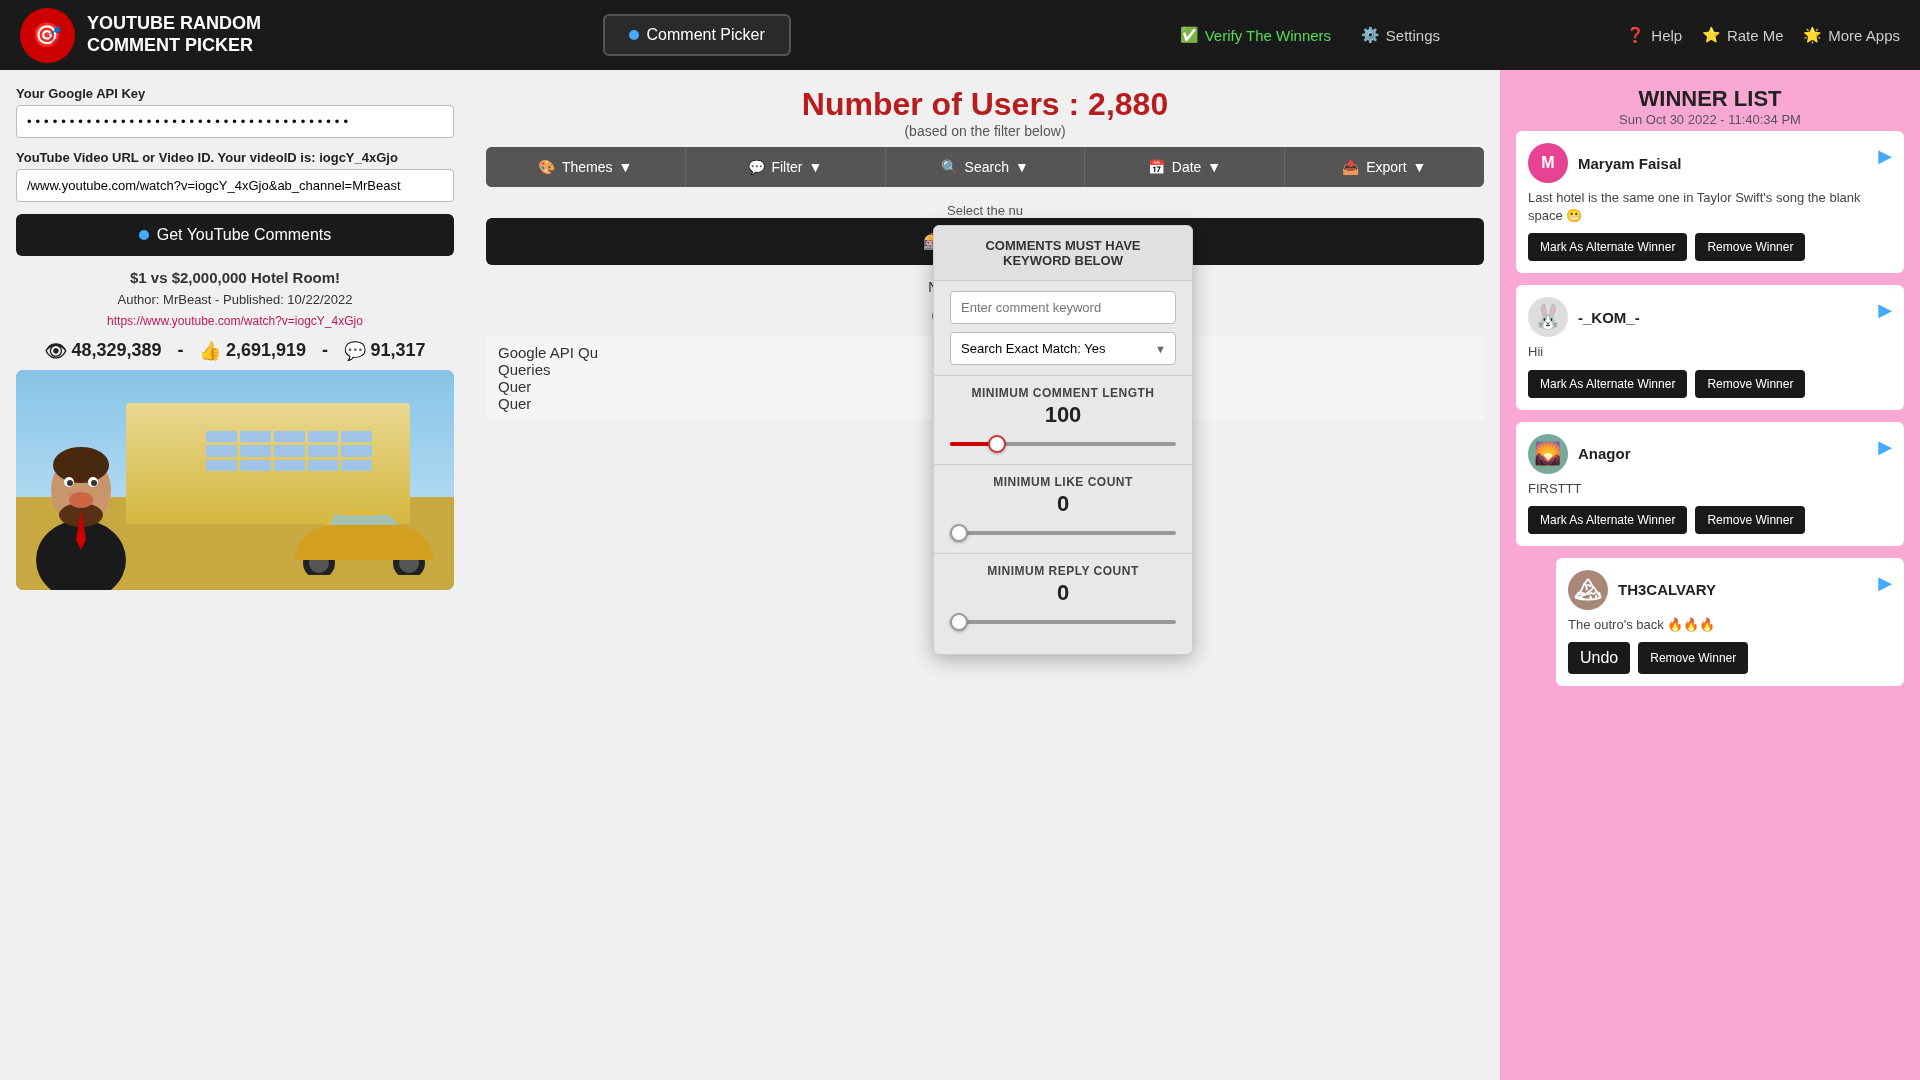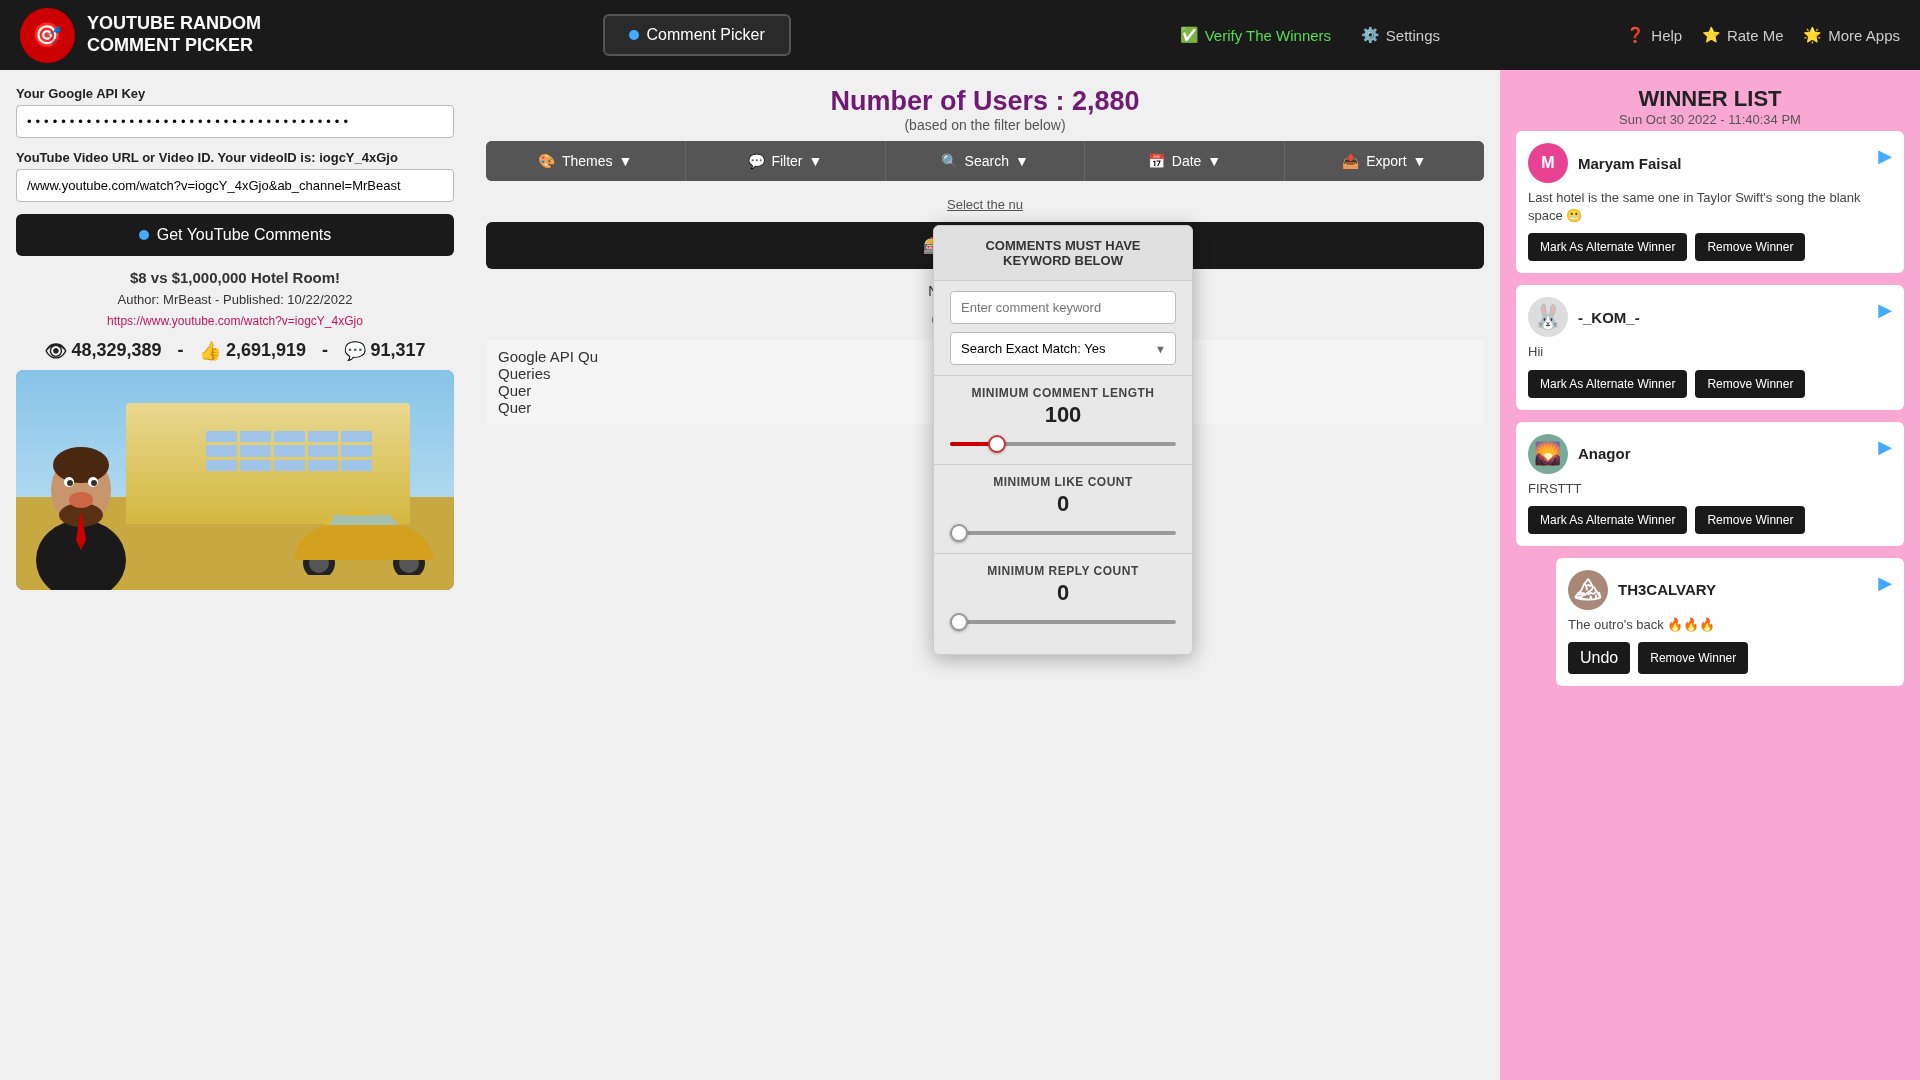--- a/index.html
+++ b/index.html
@@ -197,23 +197,23 @@
     .center-panel {
       flex: 1;
       padding: 16px;
       position: relative;
     }
     .users-count {
       text-align: center;
       margin-bottom: 8px;
     }
     .users-count h2 {
-      font-size: 27px;
-      font-weight: bold;
-      color: #701a75;
+      font-size: 32px;
+      font-weight: bold;
+      color: #b91c1c;
     }
     .users-count p {
       font-size: 14px;
       color: #555;
     }
 
     
     .toolbar {
       display: flex;
       background: #555;
@@ -603,21 +603,21 @@
       <input type="text" value="/www.youtube.com/watch?v=iogcY_4xGjo&amp;ab_channel=MrBeast" style="">
     </div>
 
 
     <button class="get-comments-btn">
       <span class="btn-dot"></span>
       <span>Get YouTube Comments</span>
     </button>
 
     <div class="video-info">
-      <div style="font-weight:bold; font-size:15px;">$8 vs $1,000,000 Hotel Room!</div>
+      <div style="font-weight:bold; font-size:15px;">$1 vs $2,000,000 Hotel Room!</div>
       <div>
         <span>Author: MrBeast</span> - <span>Published: 10/22/2022</span>
       </div>
       <div><a class="video-link">https://www.youtube.com/watch?v=iogcY_4xGjo</a></div>
     </div>
 
     <div class="video-stats">
       <div class="stat-item">
         <span>👁</span>
         <span>48,329,389</span>
@@ -719,21 +719,21 @@
         <span>Date</span>
         <span>▼</span>
       </button>
       <button class="toolbar-btn">
         <span>📤</span>
         <span>Export</span>
         <span>▼</span>
       </button>
     </div>
 
-    <div style="margin-bottom:10px; text-align:center; font-size:13px; color:#555;text-decoration:underline;">Select the nu</div>
+    <div style="text-align:center; font-size:13px; color:#555;">Select the nu</div>
 
     <button class="random-pick-btn">
       <span>🎰 Random Pick!</span>
     </button>
 
     <div class="note-text">
       <span>Note: Number of c</span>
     </div>
 
     <div style="font-weight:bold; font-size:20px; color:#222; text-align:center; margin-top:10px;">GOOGLE A</div>

